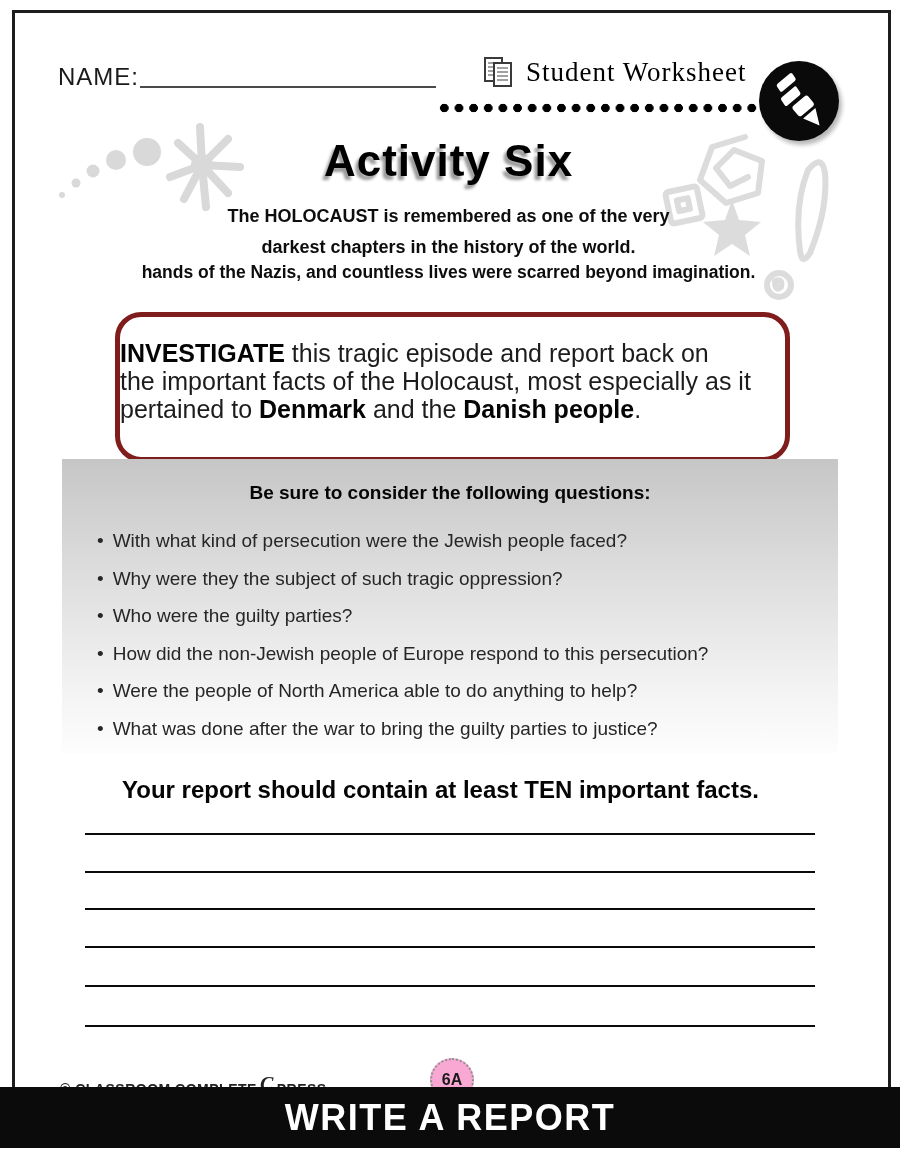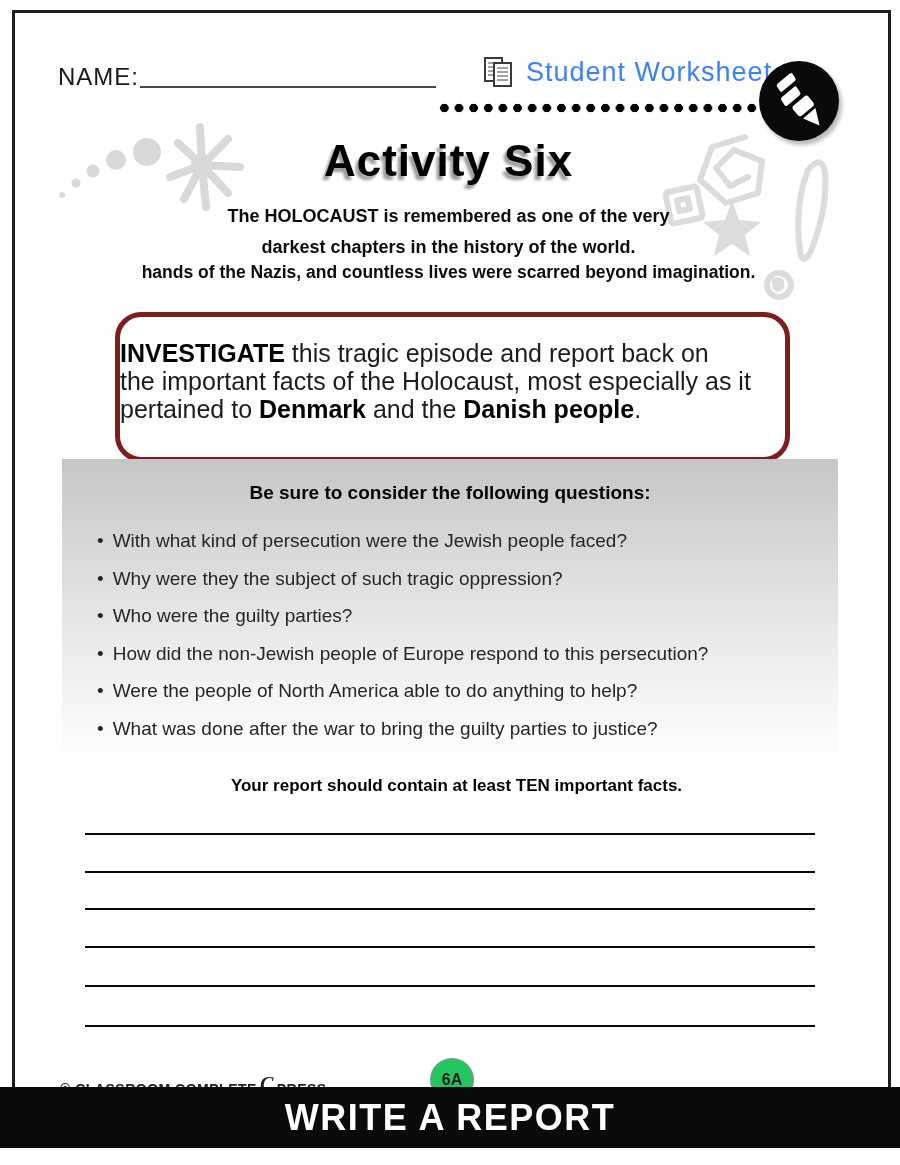--- a/index.html
+++ b/index.html
@@ -9,21 +9,21 @@
   }
   .abs{position:absolute;}
 
   
   .frame{left:12px;top:10px;width:873px;height:1130px;border:3px solid #1d1d1d;}
 
   
   .name-label{left:58px;top:63px;font-size:24px;letter-spacing:1px;color:#1a1a1a;}
   .name-line{left:140px;top:60px;width:296px;height:26px;border-bottom:2px solid #4a4a4a;}
   .ws-header{left:482px;top:56px;display:flex;align-items:center;gap:10px;}
-  .ws-label{font-family:Liberation Sans, sans-serif;font-size:27px;letter-spacing:1px;color:#3b82f6;}
+  .ws-label{font-family:Liberation Serif, serif;font-size:27px;letter-spacing:1px;color:#000000;}
   .dots-row{left:437px;top:101px;width:322px;height:14px;
     background-image:radial-gradient(circle, #000 4px, transparent 4.6px);
     background-size:14.65px 14px;}
   .pencil-badge{left:759px;top:61px;width:80px;height:80px;border-radius:50%;
     background:#0a0a0a;box-shadow:3px 4px 4px rgba(0,0,0,0.28);}
 
   
   .deco{pointer-events:none;}
 
   
@@ -41,30 +41,30 @@
   .inv-box b{color:#050505;}
 
   
   .q-panel{left:62px;top:459px;width:776px;height:294px;
     background:linear-gradient(180deg,#c6c6c6 0%,#dedede 40%,#f4f4f4 80%,#fdfdfd 100%);}
   .q-heading{margin-top:23px;text-align:center;font-weight:bold;font-size:19px;color:#050505;}
   .q-list{margin:26px 0 0 0;padding:0 20px 0 35px;list-style:none;}
   .q-item{font-size:19px;color:#262626;margin-bottom:15.5px;line-height:22px;}
   .q-item .blt{margin-right:9px;}
 
-  .report-note{left:20px;top:776px;width:873px;text-align:center;font-weight:bold;
-    font-size:17px;color:#050505;}
+  .report-note{left:4px;top:776px;width:873px;text-align:center;font-weight:bold;
+    font-size:24px;color:#050505;}
 
   .wline{left:85px;width:730px;height:0;border-top:2.5px solid #0a0a0a;}
 
   
   .copyright{left:60px;top:1076px;font-size:14px;font-weight:bold;letter-spacing:0.5px;color:#222;z-index:1;}
   .copyright .logo-c{font-family:"Liberation Serif", serif;font-style:italic;font-size:20px;position:relative;top:-3px;margin:0 3px;}
   .badge-6a{left:430px;top:1058px;width:40px;height:40px;border-radius:50%;border:2px dotted #8d8d8d;
-    background:#22c55e;text-align:center;line-height:40px;font-weight:bold;font-size:16px;color:#1a1a1a;z-index:2;}
+    background:#f9a8d4;text-align:center;line-height:40px;font-weight:bold;font-size:16px;color:#1a1a1a;z-index:2;}
   .banner{left:0;top:1087px;width:900px;height:61px;background:#0b0b0b;z-index:5;
     display:flex;align-items:center;justify-content:center;}
   .banner-text{color:#ffffff;font-size:36px;font-weight:bold;letter-spacing:1.5px;}
 </style>
 </head>
 <body>
 
 <div class="abs frame"></div>
 
 <svg class="abs deco" style="left:50px;top:115px;" width="210" height="115" viewBox="0 0 210 115">

